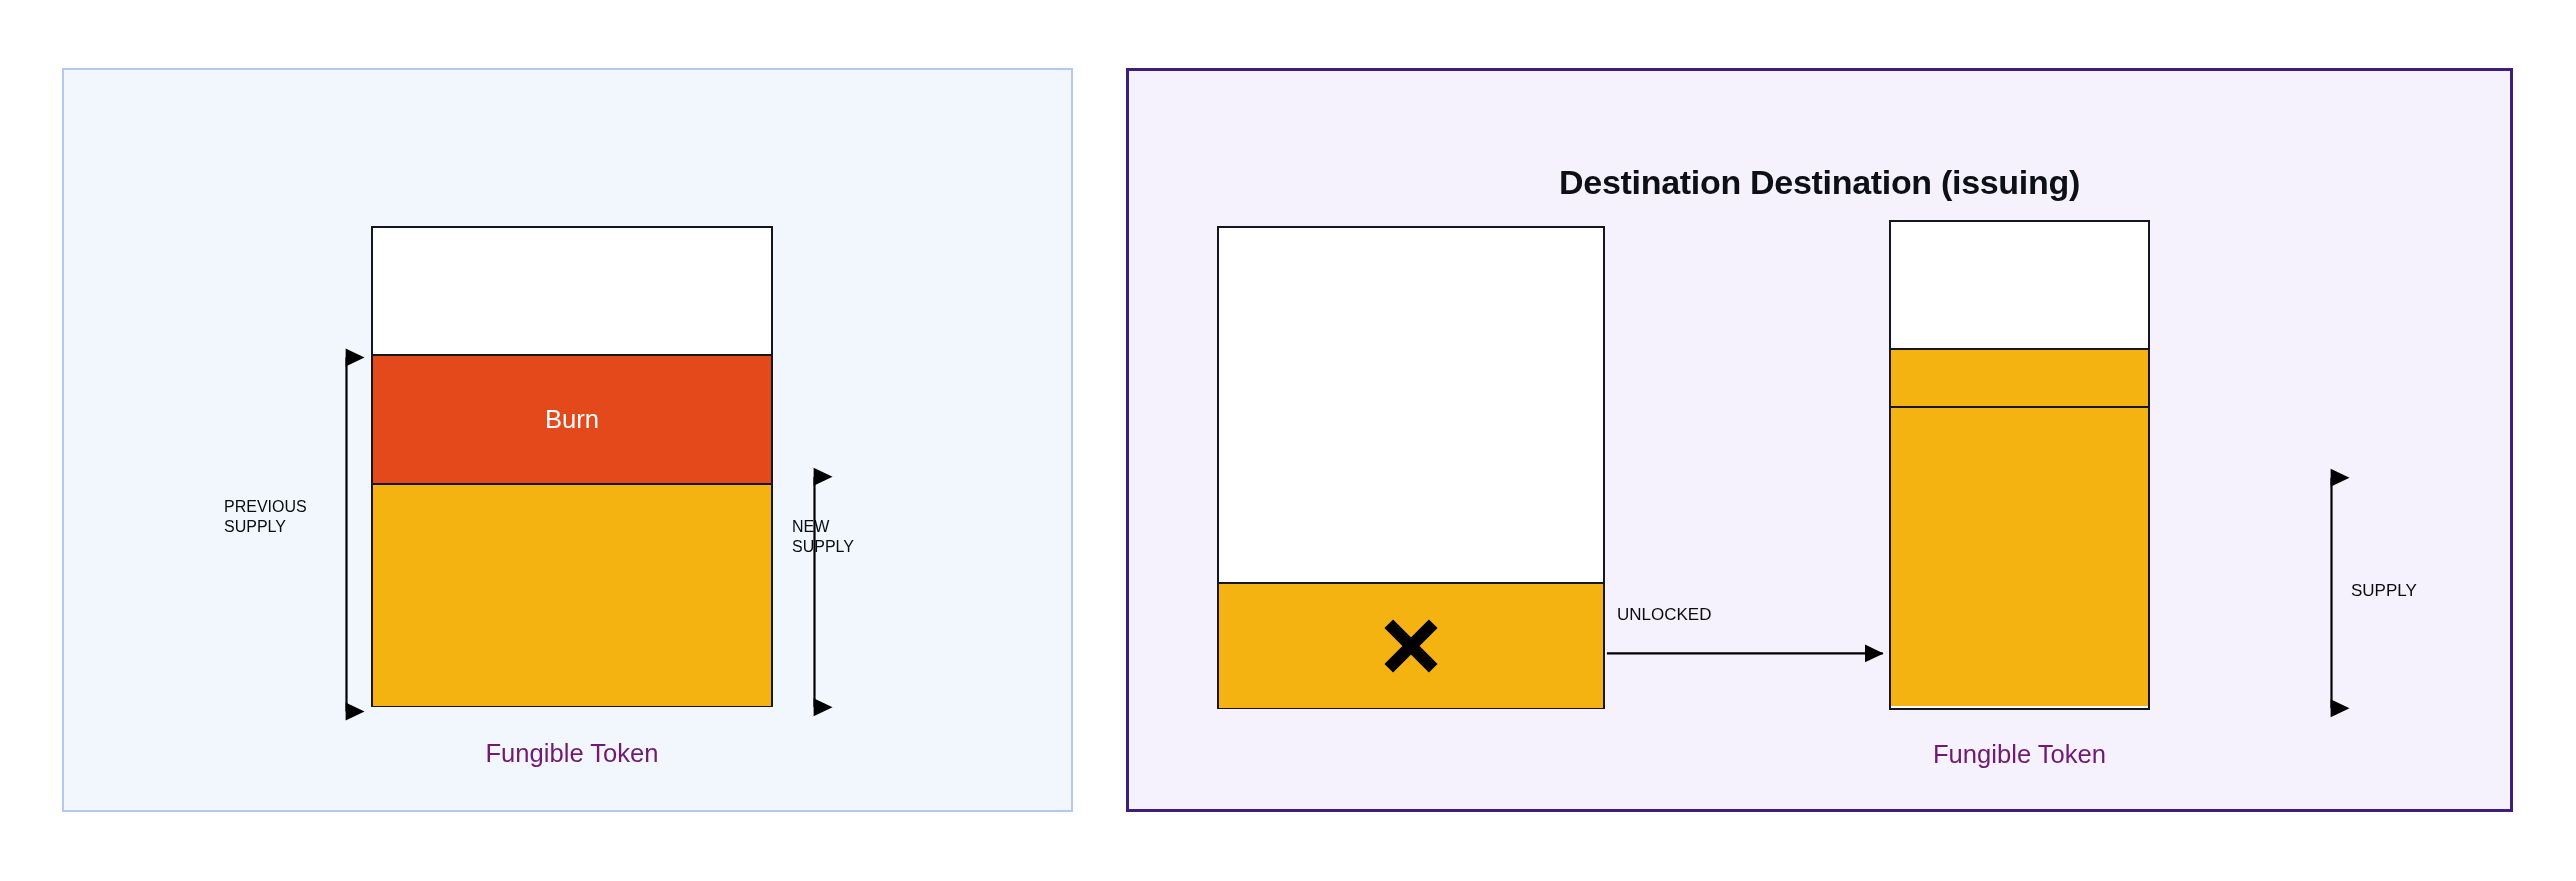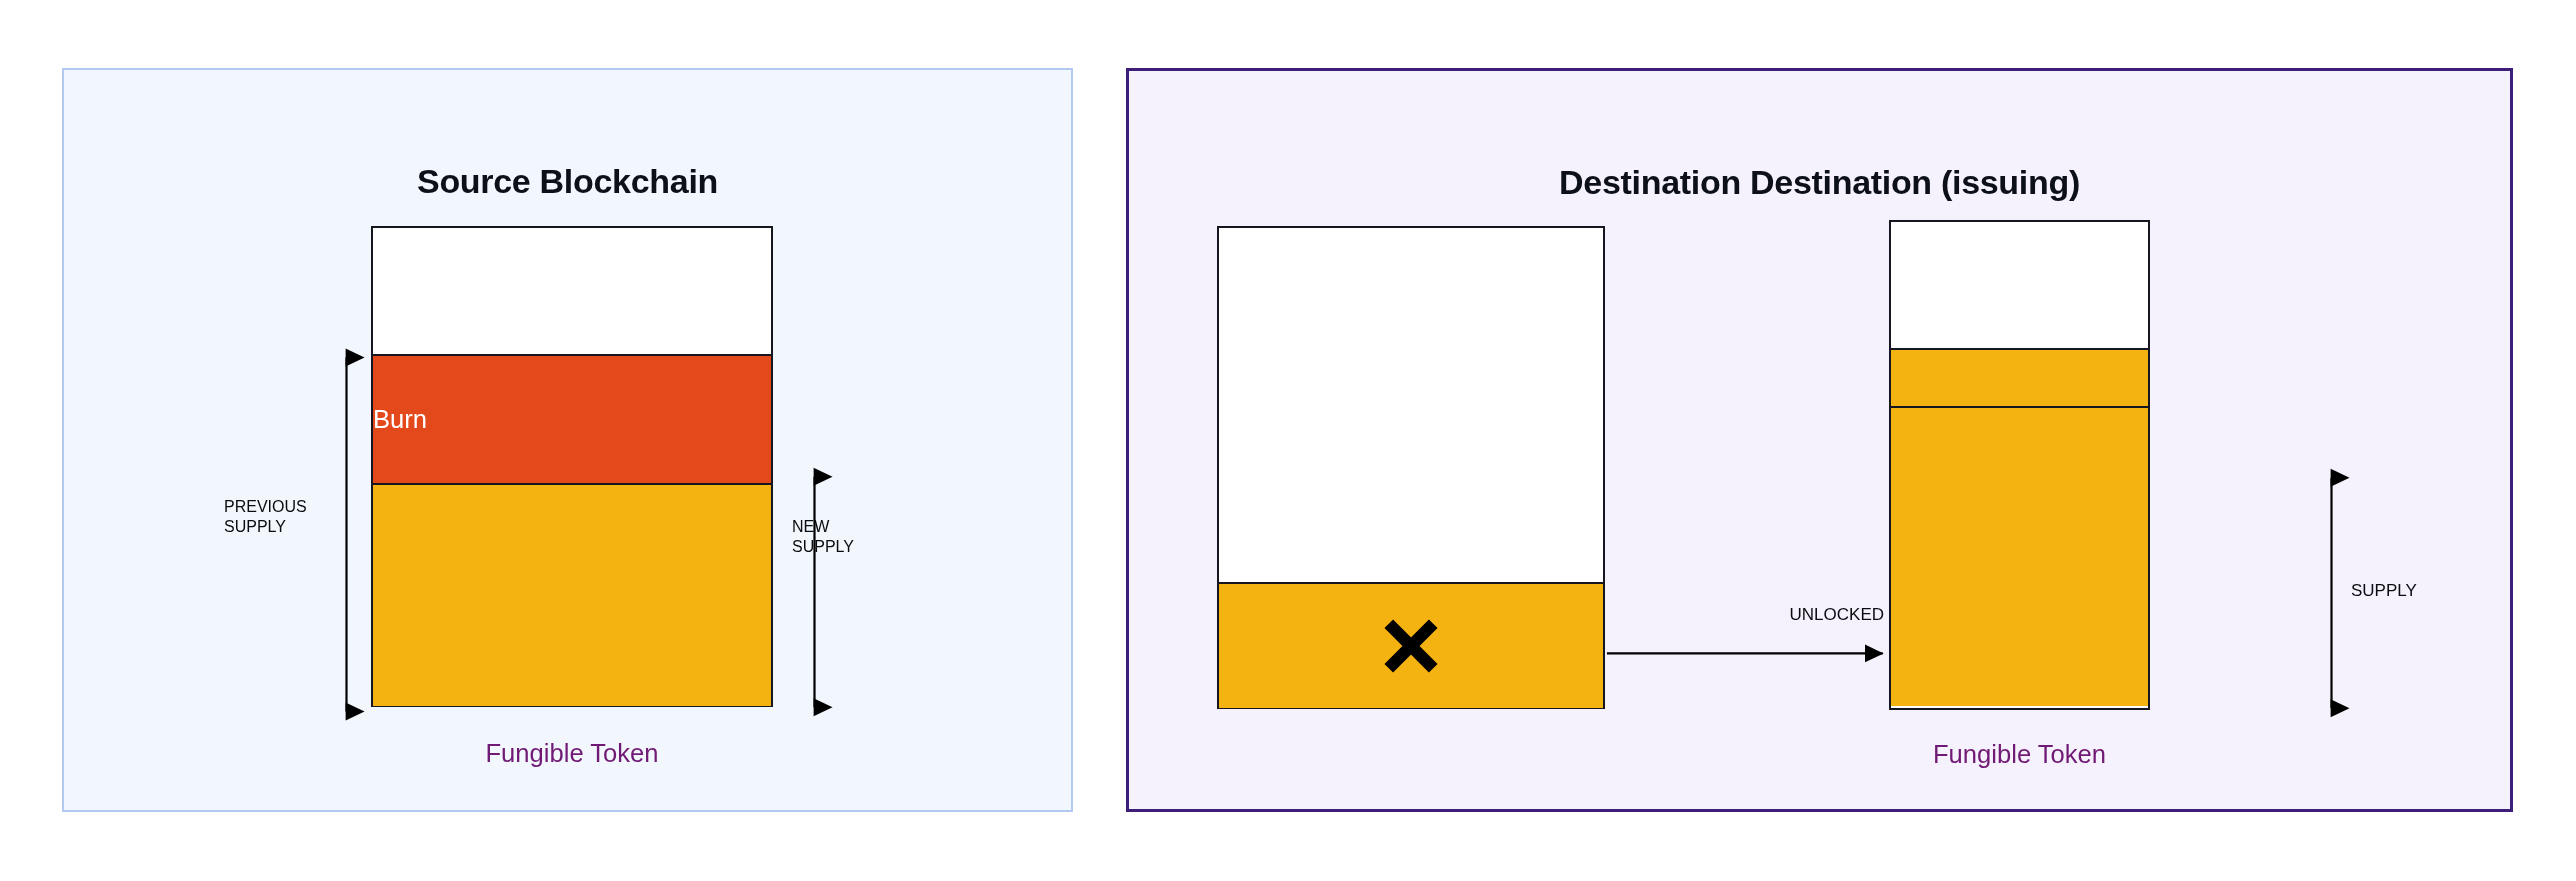--- a/index.html
+++ b/index.html
@@ -67,21 +67,21 @@
     width: 100%;
   }
   .seg-burn {
     background: #e4491c;
     border-top: 2.8px solid #15161f;
     border-bottom: 2.8px solid #15161f;
     color: #ffffff;
     font-size: 25.6px;
     display: flex;
     align-items: center;
-    justify-content: flex-start;
+    justify-content: center;
   }
   .seg-gold {
     background: #f5b312;
   }
   .seg-divider {
     border-top: 2.8px solid #15161f;
   }
 
   .bar-caption {
     position: absolute;
@@ -94,21 +94,21 @@
   .dim-label {
     position: absolute;
     text-align: left;
     font-size: 16px;
     color: #0b0c10;
     line-height: 1.28;
     white-space: nowrap;
   }
   .edge-label {
     position: absolute;
-    text-align: right;
+    text-align: left;
     font-size: 17px;
     color: #0b0c10;
     white-space: nowrap;
   }
 
   .arrow-svg {
     position: absolute;
     overflow: visible;
   }
 
@@ -117,21 +117,20 @@
     font-size: 0;
   }
 </style>
 </head>
 <body>
 
 <div id="stage">
 
   <div class="panel" id="panel-source">
 
-    <div class="panel-title" id="title-source">Source Blockchain</div>
 
     <div class="bar" id="bar-source-ft" style="left:307px; top:156px; width:402px; height:481px;">
       <div class="seg" style="top:0px; height:126px; background:#ffffff;"></div>
       <div class="seg seg-burn" style="top:126px; height:131px;">
         <span>Burn</span>
       </div>
       <div class="seg seg-gold" style="top:257px; height:221px;"></div>
     </div>
 
     <div class="bar-caption" style="left:307px; top:669px; width:402px;">Fungible Token</div>

